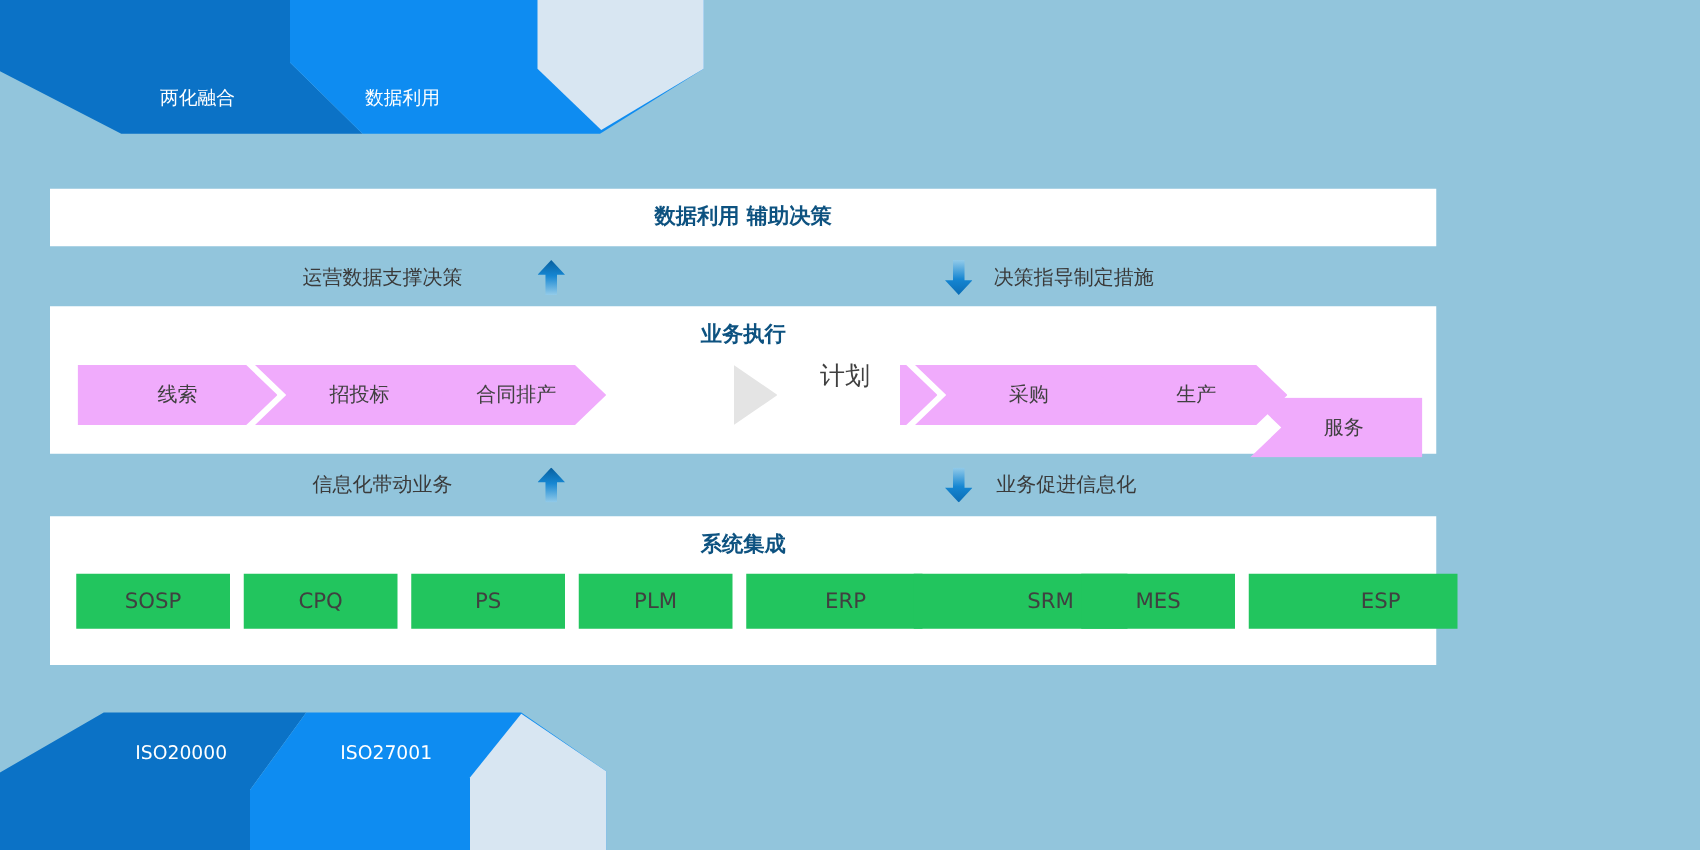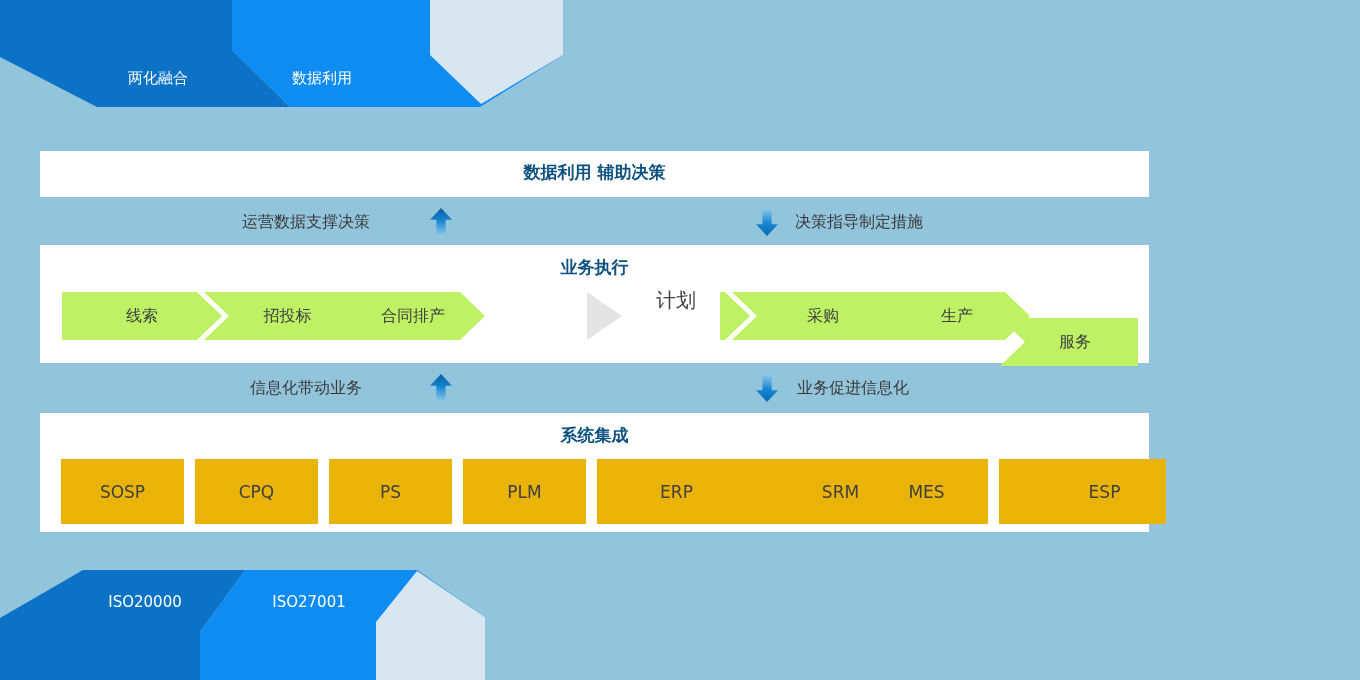--- a/index.html
+++ b/index.html
@@ -26,38 +26,38 @@
   .arrow{position:absolute;width:22px;height:28px;}
   .arrow-up{
     clip-path:polygon(50% 0,100% 42%,71% 42%,71% 100%,29% 100%,29% 42%,0 42%);
     background:linear-gradient(180deg,#085f9e 0%,#1586d2 45%,#93cbe9 100%);
   }
   .arrow-down{
     clip-path:polygon(29% 0,71% 0,71% 58%,100% 58%,50% 100%,0 58%,29% 58%);
     background:linear-gradient(180deg,#93cbe9 0%,#1586d2 55%,#0a6cb5 100%);
   }
   .chev{
-    position:absolute;top:47px;height:48px;background:#bef264;
+    position:absolute;top:47px;height:48px;background:#f0abfc;
     display:flex;align-items:center;justify-content:center;
     color:#404040;font-size:16px;white-space:nowrap;
   }
   .chev-start{clip-path:polygon(0 0,calc(100% - 25px) 0,100% 50%,calc(100% - 25px) 100%,0 100%);}
   .chev-mid{clip-path:polygon(0 0,calc(100% - 25px) 0,100% 50%,calc(100% - 25px) 100%,0 100%,25px 50%);padding-left:12px;}
   .chev-end{clip-path:polygon(0 0,100% 0,100% 100%,0 100%,25px 50%);padding-left:12px;margin-top:26px;}
   .lone-arrow{
     position:absolute;top:47px;height:48px;width:35px;background:#e4e4e4;
     clip-path:polygon(0 0,100% 50%,0 100%);
   }
   .plan-label{
     position:absolute;top:31px;height:48px;width:80px;left:596px;
     display:flex;align-items:center;justify-content:center;
     color:#404040;font-size:20px;
   }
   .sys-box{
-    position:absolute;top:46px;height:65px;width:123px;background:#eab308;
+    position:absolute;top:46px;height:44px;width:123px;background:#22c55e;
     display:flex;align-items:center;justify-content:center;
     color:#404040;font-size:17px;
   }
 </style>
 </head>
 <body>
 
 <div class="stage">
 
   <svg class="banner-svg" style="top:0" width="570" height="112" viewBox="0 0 570 112">

